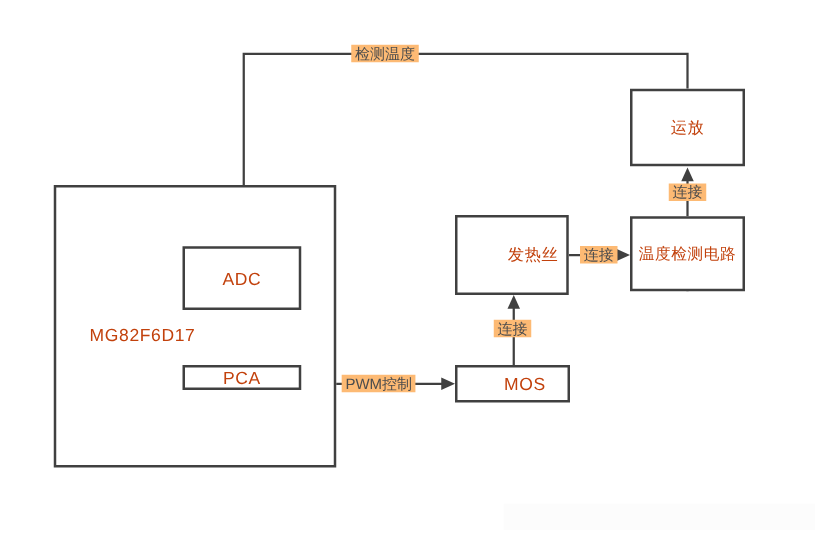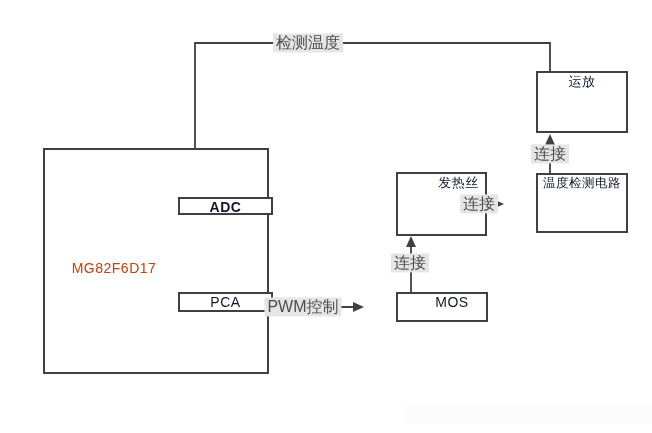--- a/index.html
+++ b/index.html
@@ -3,41 +3,41 @@
 <meta charset="utf-8">
 <style>
   html,body{margin:0;padding:0;background:#ffffff;}
   .stage{
     position:relative;width:652px;height:433px;background:#ffffff;overflow:hidden;
     font-family:"Liberation Sans","DejaVu Sans",sans-serif;color:#4d4d4d;
   }
   .wires{position:absolute;left:0;top:0;width:652px;height:433px;pointer-events:none;}
   .box{
     position:absolute;box-sizing:border-box;border:2px solid #404040;background:#ffffff;
-    display:flex;align-items:flex-start;justify-content:center;
-    font-size:13px;color:#0f172a;letter-spacing:0.5px;margin-left:32px;
+    display:flex;align-items:center;justify-content:center;
+    font-size:13px;color:#c2410c;letter-spacing:0.5px;
   }
   .box.latin{font-size:14px;}
   .mcu{
     position:absolute;box-sizing:border-box;border:2px solid #404040;background:#ffffff;
     left:43px;top:148px;width:226px;height:226px;
   }
   .mcu-label{
     position:absolute;left:114px;top:268px;transform:translate(-50%,-50%);
     font-size:14px;color:#c2410c;letter-spacing:0.5px;white-space:nowrap;
   }
-  .b-adc{left:146px;top:197px;width:95px;height:18px;font-weight:bold;}
+  .b-adc{left:146px;top:197px;width:95px;height:51px;}
   .b-pca{left:146px;top:292px;width:95px;height:20px;}
   .b-heat{left:364px;top:172px;width:91px;height:64px;padding-left:34px;}
   .b-mos{left:364px;top:292px;width:92px;height:30px;padding-left:20px;}
   .b-tdc{left:504px;top:173px;width:92px;height:60px;font-size:12.5px;}
   .b-opamp{left:504px;top:71px;width:92px;height:62px;}
   .edge-label{
-    position:absolute;transform:translate(-50%,-50%);background:#e5e5e5;
-    padding:0 3px;font-size:16px;color:#4d4d4d;white-space:nowrap;line-height:1.2;
+    position:absolute;transform:translate(-50%,-50%);background:#fdba74;
+    padding:0 3px;font-size:12px;color:#4d4d4d;white-space:nowrap;line-height:1.2;
   }
   .l-detect{left:308px;top:43px;}
   .l-pwm{left:303px;top:307px;}
   .l-mos-heat{left:410px;top:263px;}
   .l-heat-tdc{left:479px;top:204px;}
   .l-tdc-op{left:550px;top:154px;}
   .bottom-shade{
     position:absolute;left:403px;top:403px;width:249px;height:21px;background:#fcfcfc;
   }
 </style>

